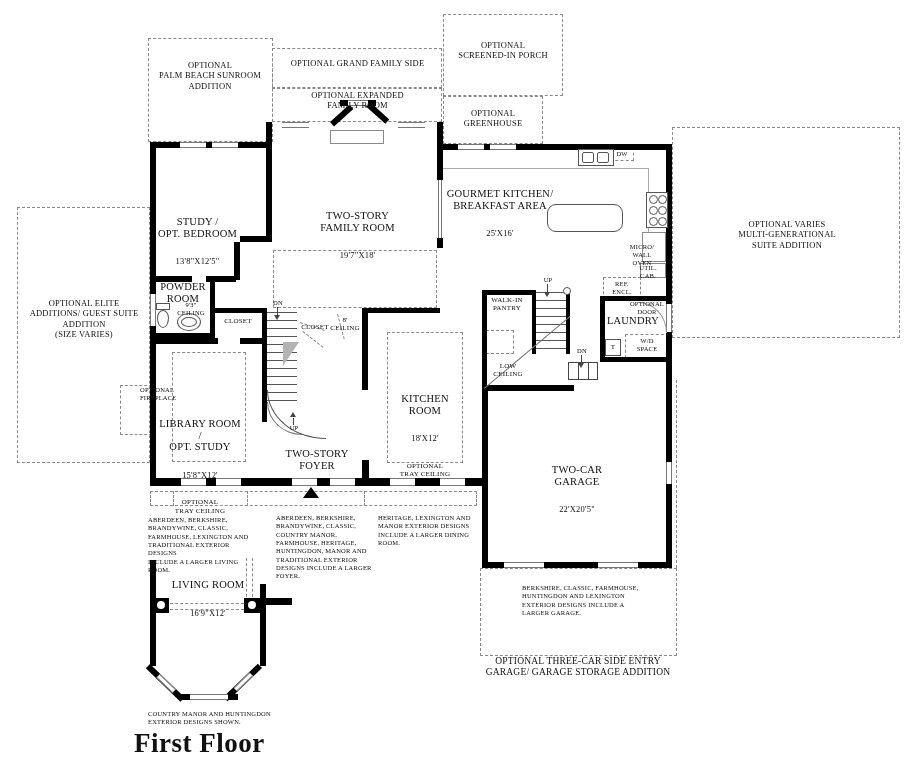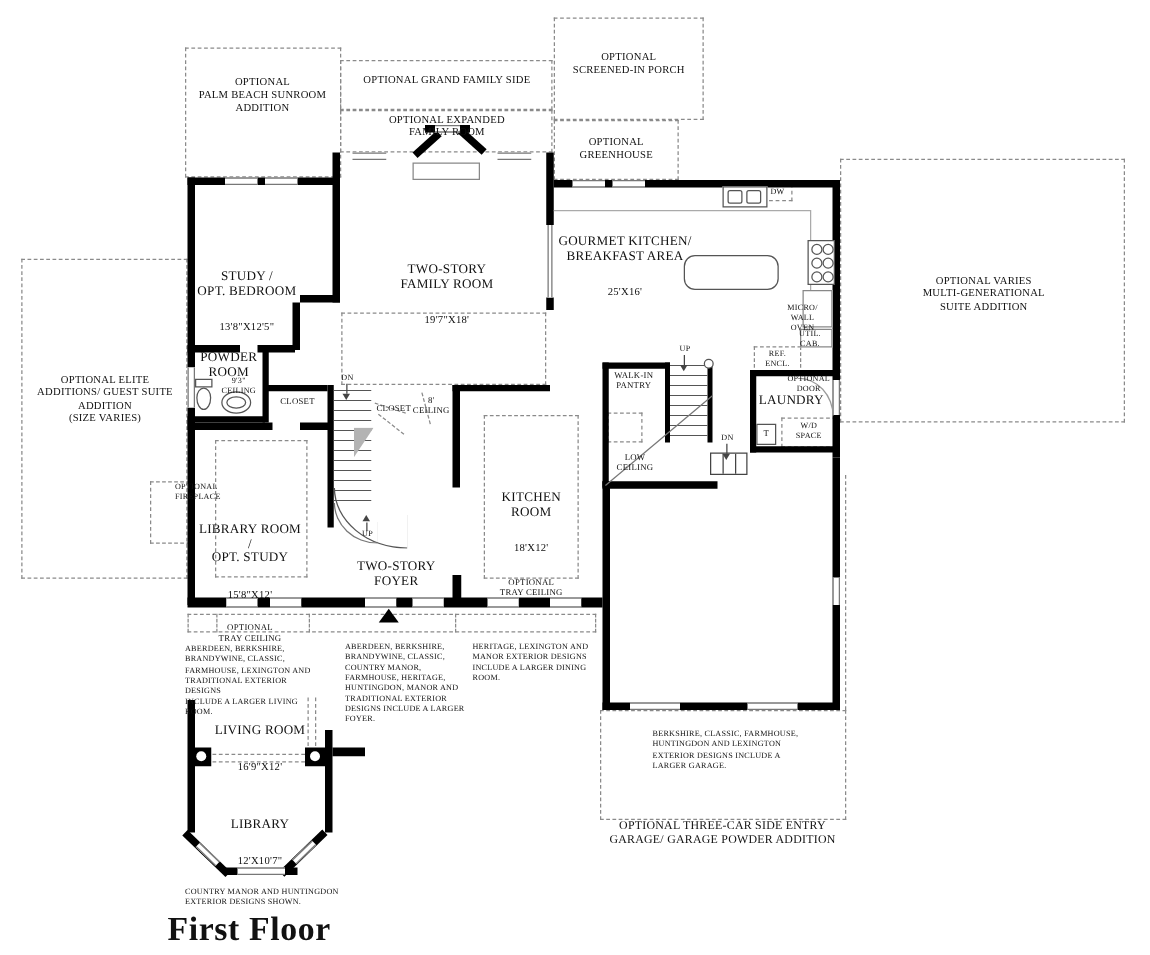--- a/index.html
+++ b/index.html
@@ -191,21 +191,21 @@
   <div class="t s85" style="left:445px;top:108px;width:96px">OPTIONAL
 GREENHOUSE</div>
   <div class="t s85" style="left:712px;top:219px;width:150px">OPTIONAL VARIES
 MULTI-GENERATIONAL
 SUITE ADDITION</div>
   <div class="t s85" style="left:22px;top:298px;width:124px">OPTIONAL ELITE
 ADDITIONS/ GUEST SUITE
 ADDITION
 (SIZE VARIES)</div>
   <div class="t s95" style="left:478px;top:656px;width:200px">OPTIONAL THREE-CAR SIDE ENTRY
-GARAGE/ GARAGE POWDER ADDITION</div>
+GARAGE/ GARAGE STORAGE ADDITION</div>
   <div class="t s65" style="left:140px;top:386px;width:58px;text-align:left">OPTIONAL
 FIREPLACE</div>
   <div class="t s65" style="left:626px;top:300px;width:42px">OPTIONAL
 DOOR</div>
 
   <div class="t" style="left:140px;top:198px;width:115px">
     <div class="s11">STUDY /
 OPT. BEDROOM</div>
     <div class="s9">13'8"X12'5"</div>
   </div>
@@ -251,27 +251,28 @@
 SPACE</div>
   <div class="t s7" style="left:605px;top:343px;width:16px">T</div>
   <div class="t s65" style="left:603px;top:280px;width:38px">REF.
 ENCL.</div>
   <div class="t s65" style="left:628px;top:264px;width:40px">UTIL.
 CAB.</div>
   <div class="t s65" style="left:620px;top:243px;width:44px">MICRO/
 WALL
 OVEN</div>
   <div class="t s65" style="left:613px;top:150px;width:18px">DW</div>
+  <div class="t" style="left:527px;top:446px;width:100px">
+    <div class="s11">TWO-CAR
+GARAGE</div>
+    <div class="s9">22'X20'5"</div>
+  </div>
   <div class="t" style="left:168px;top:561px;width:80px">
     <div class="s11">LIVING ROOM</div>
     <div class="s9">16'9"X12'</div>
-  </div>
-  <div class="t" style="left:168px;top:636px;width:80px">
-    <div class="s11">LIBRARY</div>
-    <div class="s9">12'X10'7"</div>
   </div>
 
   <div class="t s65" style="left:268px;top:299px;width:20px">DN</div>
   <div class="t s65" style="left:284px;top:424px;width:20px">UP</div>
   <div class="t s65" style="left:538px;top:276px;width:20px">UP</div>
   <div class="t s65" style="left:572px;top:347px;width:20px">DN</div>
 
   <div class="t note" style="left:148px;top:516px;width:110px">ABERDEEN, BERKSHIRE,
 BRANDYWINE, CLASSIC,
 FARMHOUSE, LEXINGTON AND

